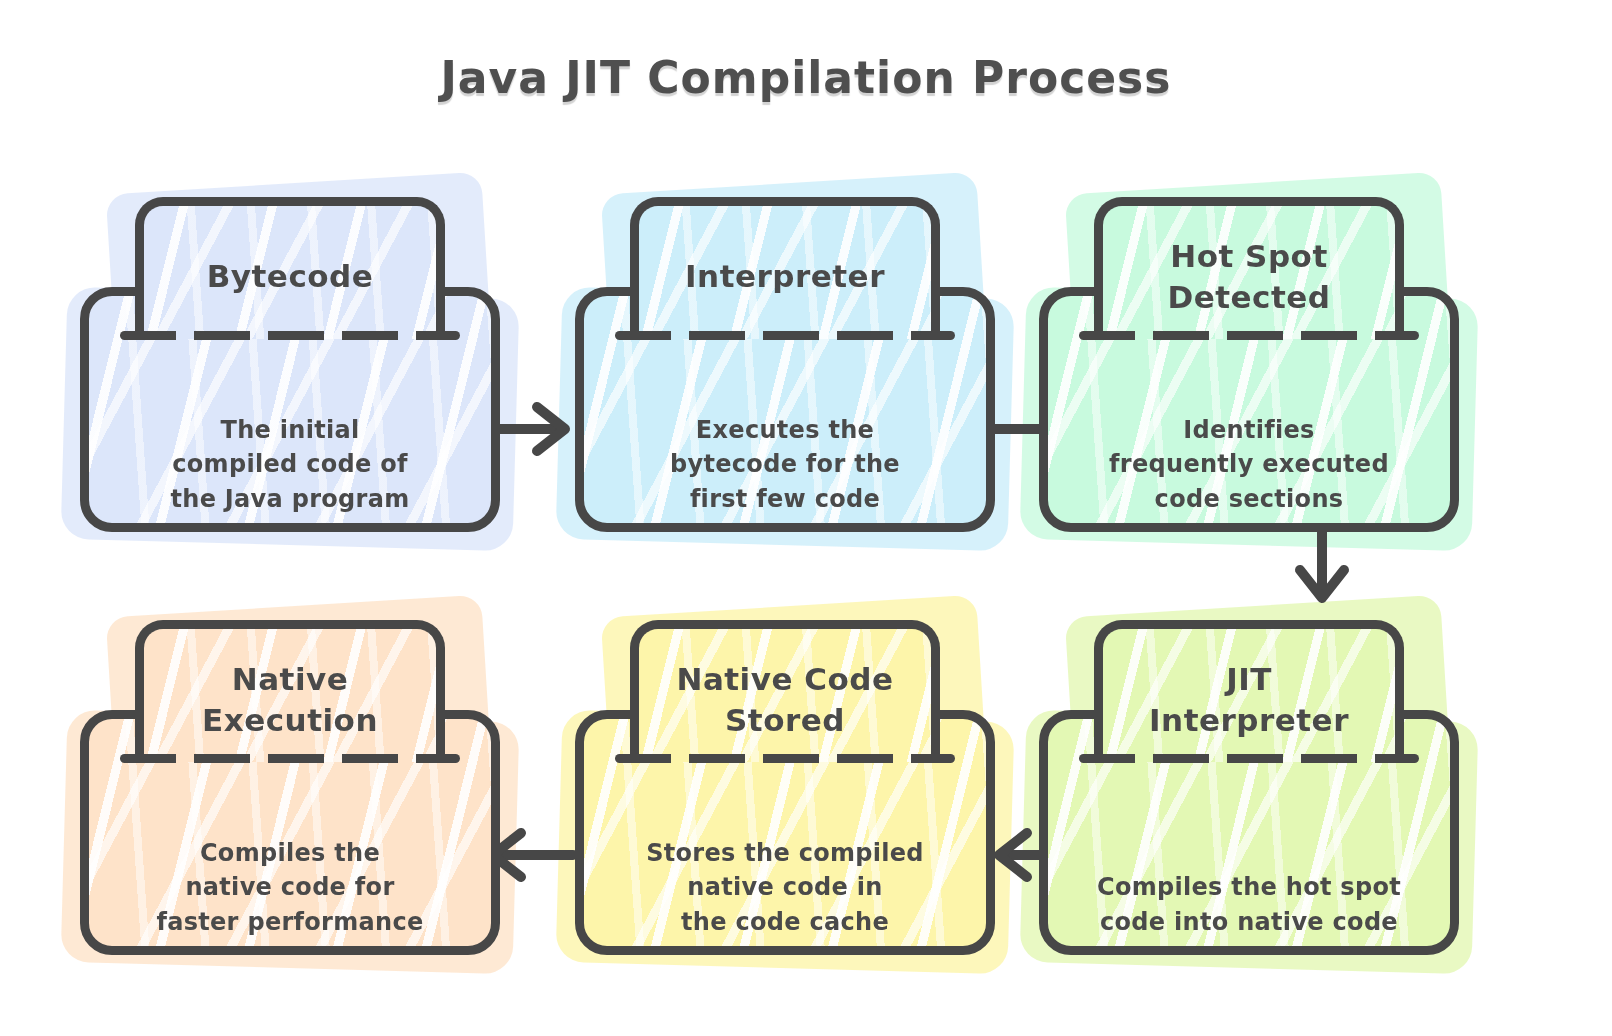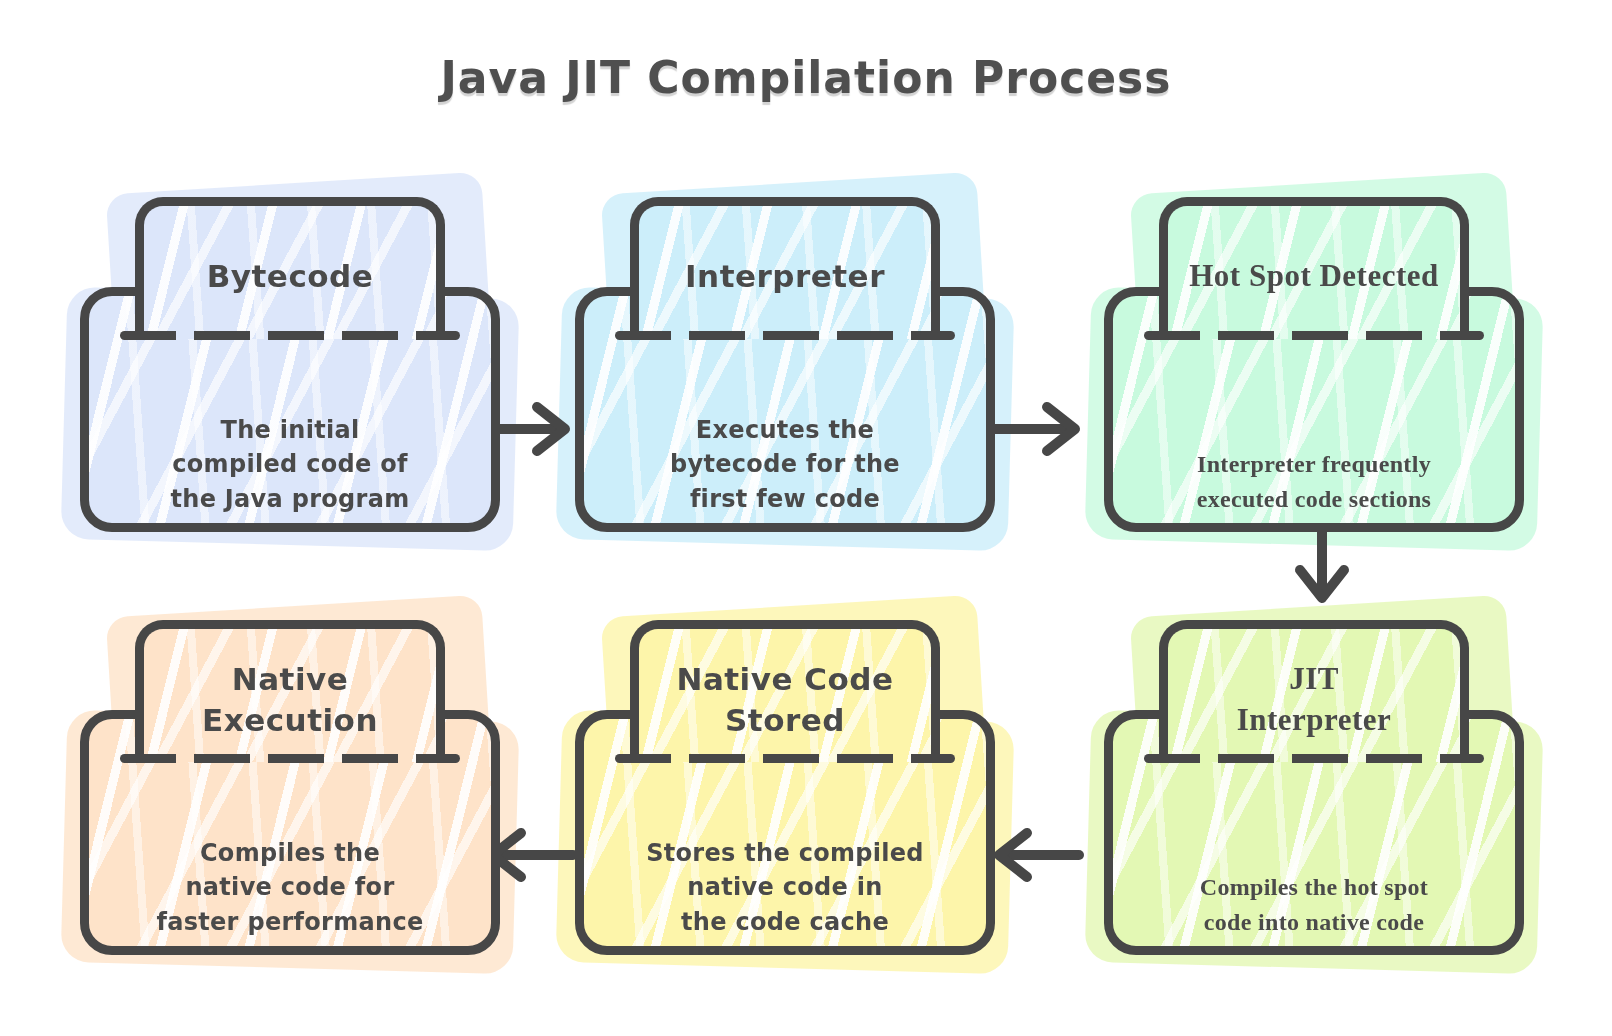--- a/index.html
+++ b/index.html
@@ -11,21 +11,21 @@
   .title{
     position:absolute;left:0;right:0;top:52px;margin:0;
     text-align:center;font-size:44px;font-weight:bold;letter-spacing:1px;
     color:var(--title-color,#4f4f4f);
     text-shadow:0 3px 1px rgba(130,130,130,.35);
   }
 
   
   .node{position:absolute;width:420px;height:340px;}
   .r1{top:197px;} .r2{top:620px;}
-  .c1{left:65px;margin-left:15px;} .c2{left:575px;} .c3{left:1104px;font-family:Liberation Serif, serif;}
+  .c1{left:65px;margin-left:15px;} .c2{left:575px;} .c3{left:1039px;}
 
   
   .node::before{
     content:"";position:absolute;z-index:0;
     left:30px;top:-14px;width:376px;height:152px;
     background:var(--fill);opacity:.8;border-radius:22px;transform:rotate(-3.5deg);
   }
   .node::after{
     content:"";position:absolute;z-index:0;
     left:-16px;top:96px;width:452px;height:252px;
@@ -116,21 +116,21 @@
     </div>
   </div>
 
   <div class="node r1 c3" style="--fill: #c8fade;">
     <div class="tab fillTex">
       <span class="tab-title">Hot Spot Detected</span>
     </div>
     <div class="box fillTex"></div>
     <div class="divider"></div>
     <div class="desc w280">
-      <span>Interpreter frequently executed code sections</span>
+      <span>Identifies frequently executed code sections</span>
     </div>
   </div>
 
   <div class="node r2 c3" style="--fill: #e3f8b4;">
     <div class="tab fillTex">
       <span class="tab-title tab-narrow">JIT Interpreter</span>
     </div>
     <div class="box fillTex"></div>
     <div class="divider"></div>
     <div class="desc w310">

